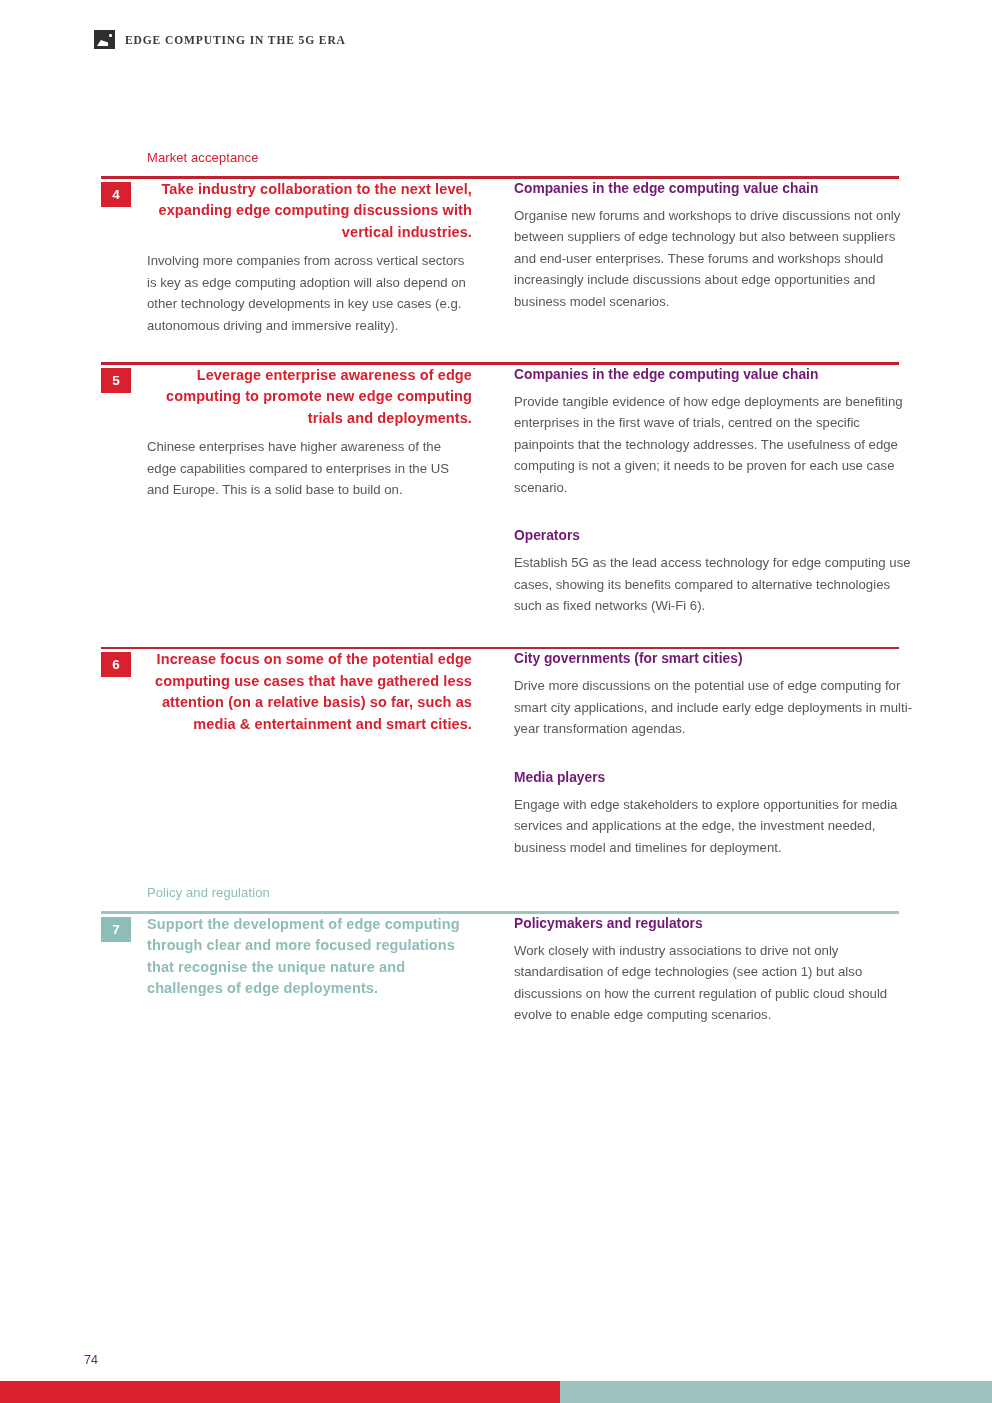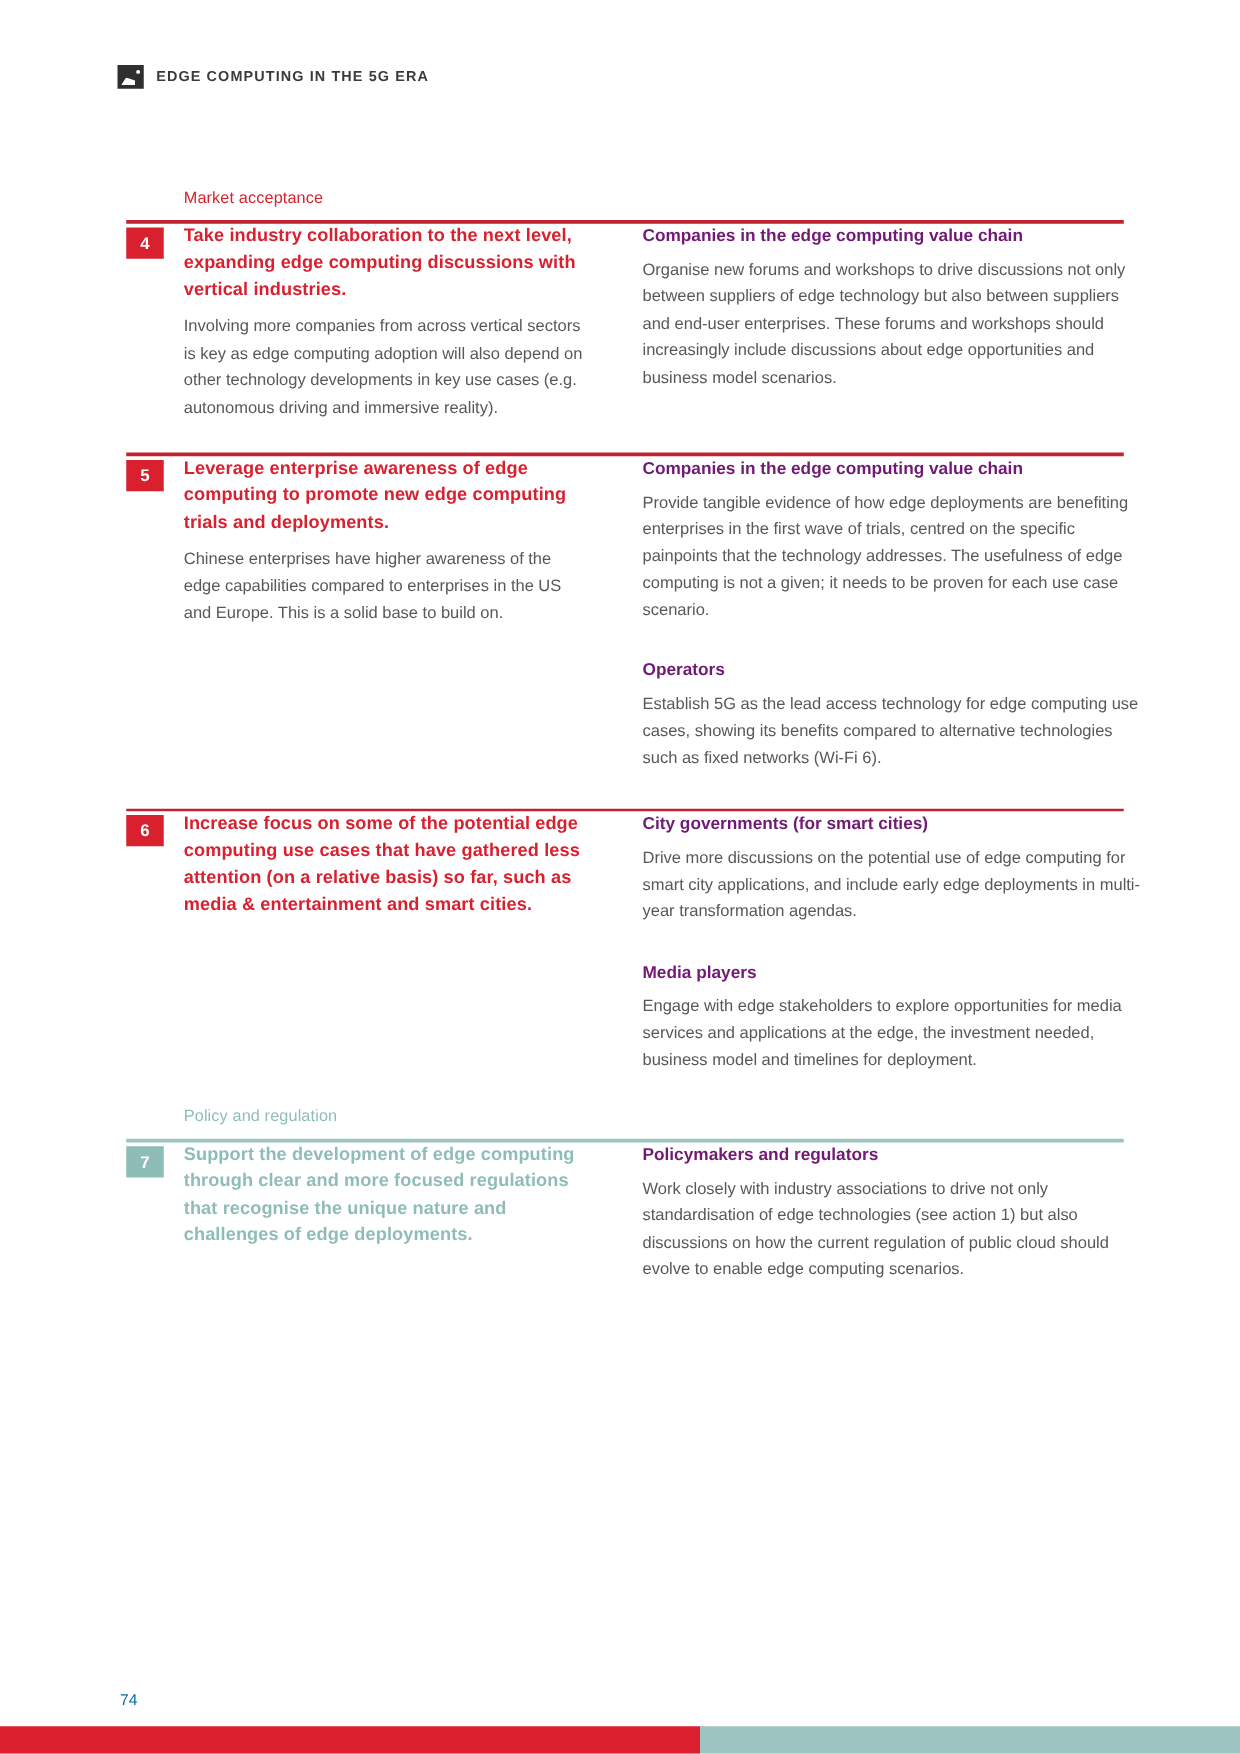--- a/index.html
+++ b/index.html
@@ -12,24 +12,25 @@
     height: 1403px;
     position: relative;
     font-family: "Liberation Sans", sans-serif;
     -webkit-font-smoothing: antialiased;
   }
 
   
   .page-header {
     position: absolute;
     left: 94px;
-    top: 52px;
+    top: 30px;
     display: flex;
     align-items: center;
     gap: 10px;
+    font-family: Liberation Serif, serif;
   }
   .header-mark {
     width: 21px;
     height: 19px;
     background: #2f2f2f;
     position: relative;
     flex: 0 0 auto;
   }
   .header-mark::before {
     content: "";
@@ -119,21 +120,21 @@
     padding-top: 0px;
   }
 
   .action-title {
     font-size: 14.5px;
     font-weight: bold;
     line-height: 21.5px;
     margin: 0 0 7px 0;
     letter-spacing: 0.1px;
   }
-  .action-title.red  { color: #d8202f; }
+  .action-title.red  { color: #d8202f; text-align: right; }
   .action-title.teal { color: #8ebdb8; }
 
   .body-text {
     font-size: 13.2px;
     line-height: 21.5px;
     color: #58585b;
     margin: 0;
     font-weight: 400;
   }
 
@@ -145,24 +146,24 @@
     line-height: 20px;
   }
   .stake-block + .stake-block { margin-top: 28px; }
 
   .row-spacer-sm { height: 26px; }
   .row-spacer-md { height: 30px; }
 
   
   .folio {
     position: absolute;
-    left: 96px;
+    left: 84px;
     top: 1353px;
     font-size: 12.5px;
-    color: #0369a1;
+    color: #701a75;
   }
   .footer-bars {
     position: absolute;
     left: 0;
     bottom: 0;
     width: 992px;
     height: 22px;
     display: flex;
   }
   .footer-bar-red {

